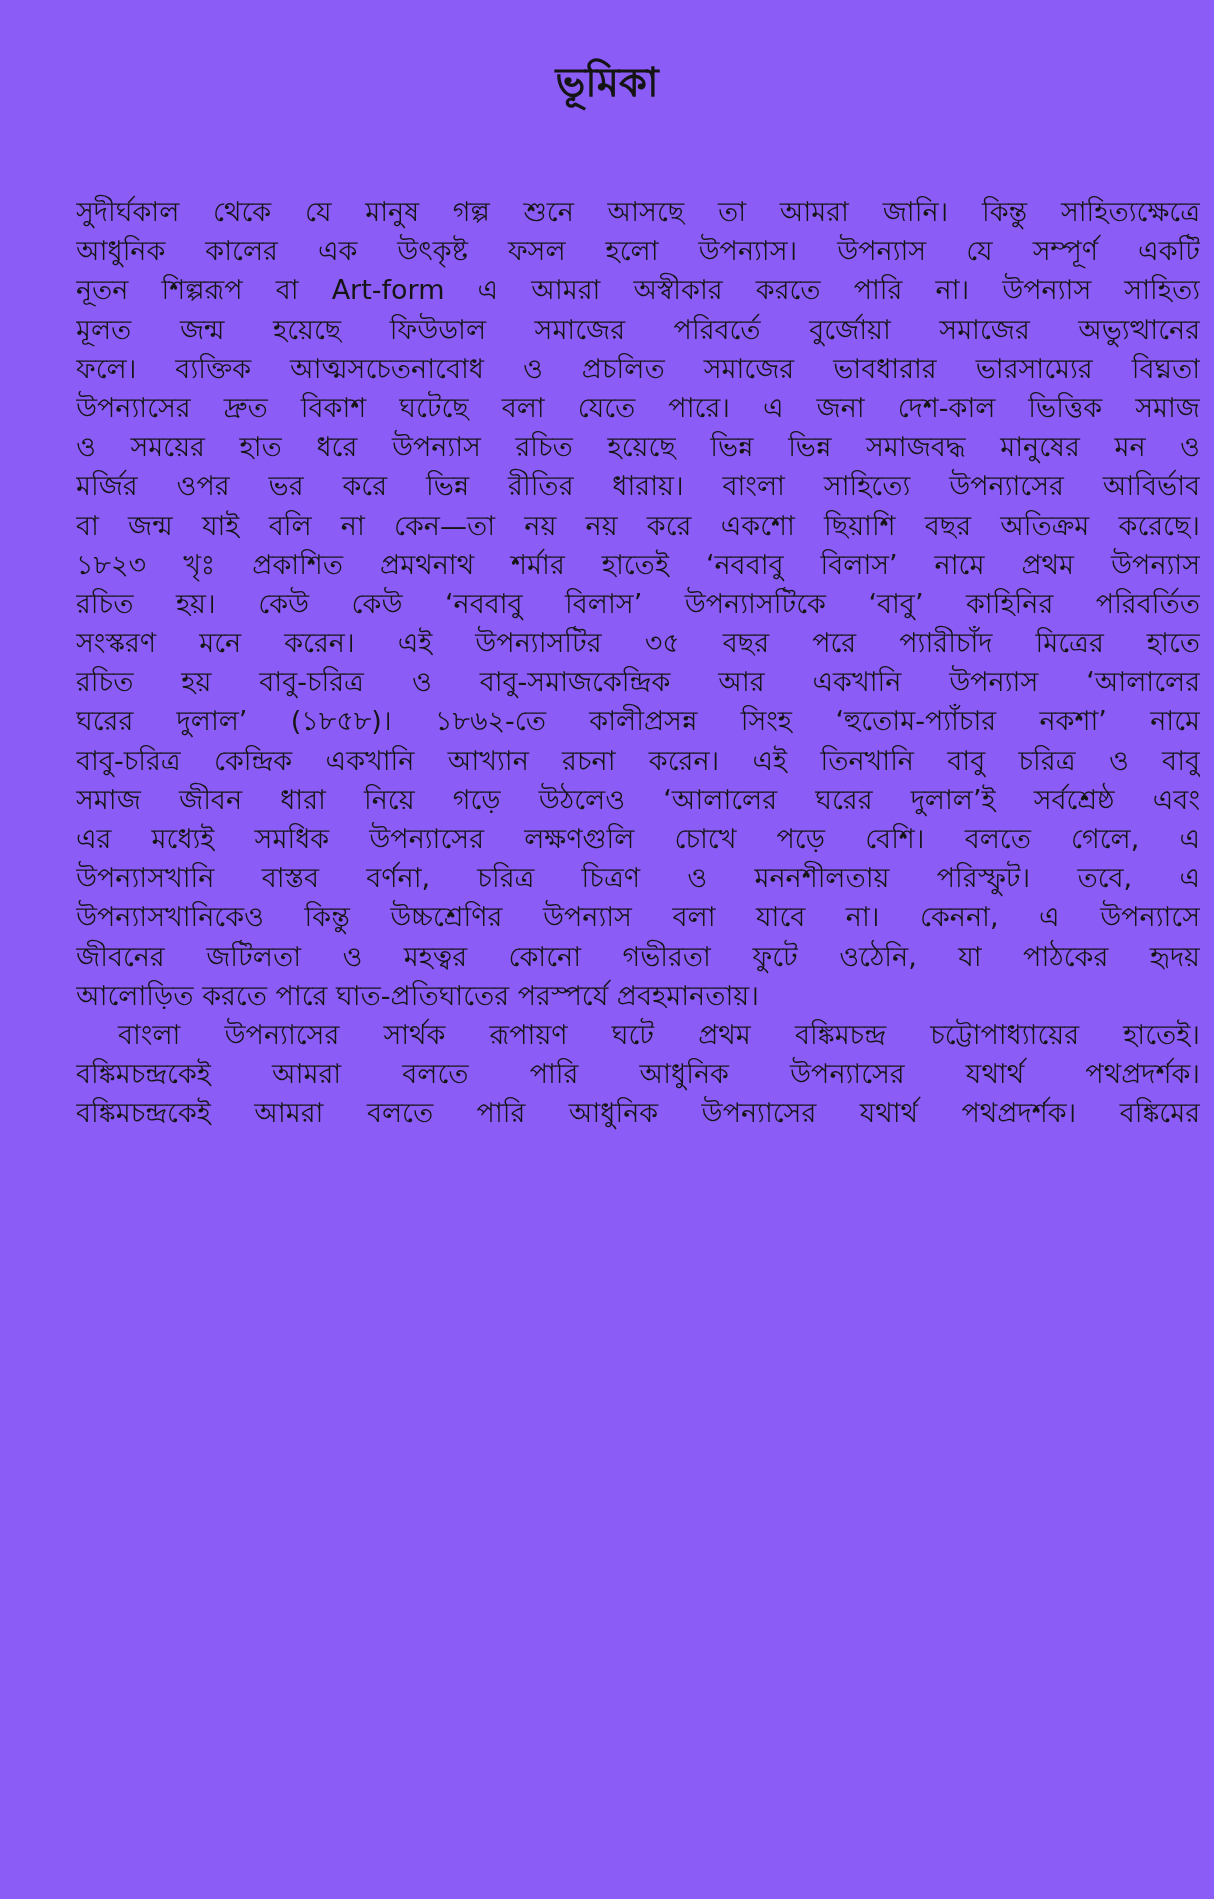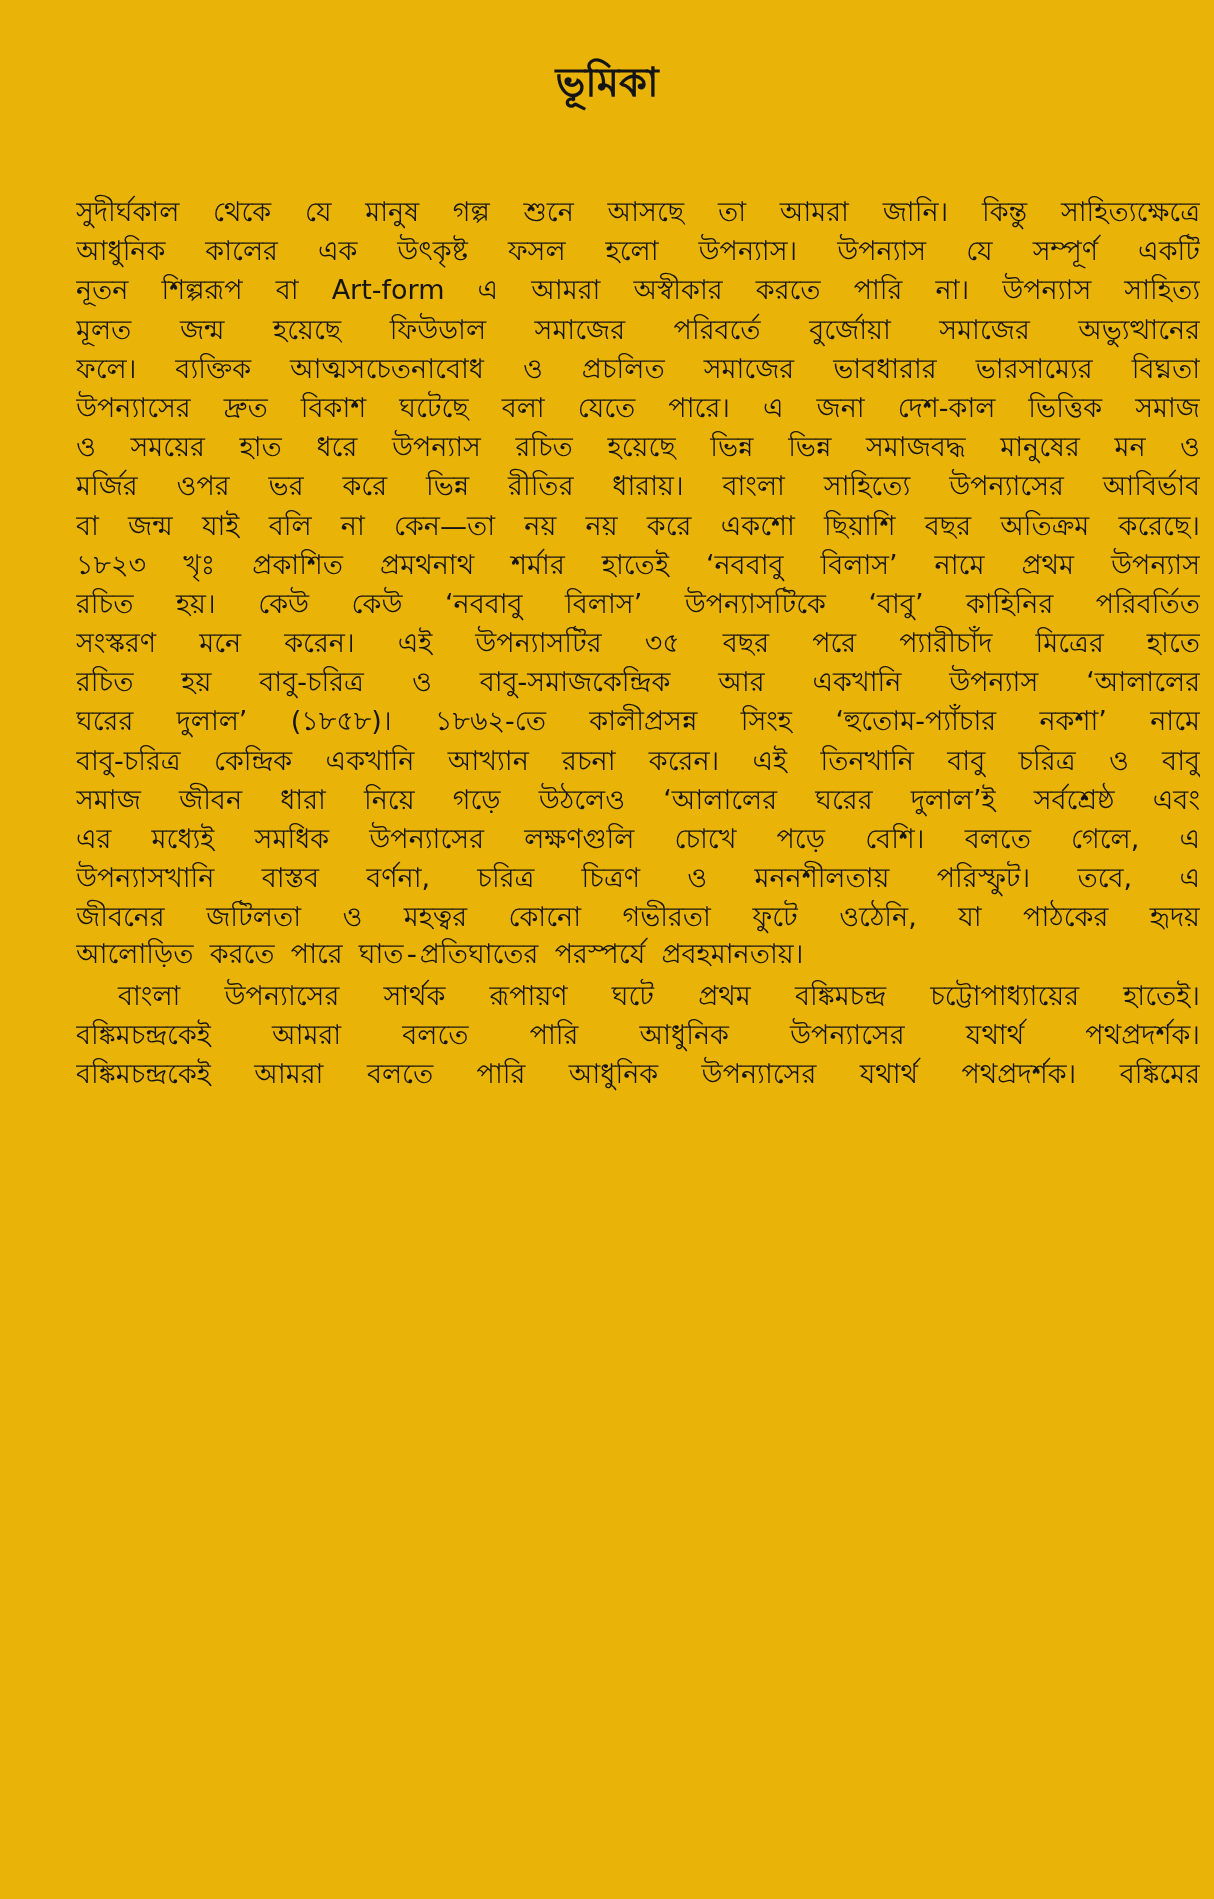--- a/index.html
+++ b/index.html
@@ -14,21 +14,21 @@
     overflow: hidden;
     font-family: "DejaVu Sans", "Liberation Sans", sans-serif;
     color: #111111;
   }
   .page {
     position: absolute;
     left: 0;
     top: 0;
     width: 1214px;
     height: 1899px;
-    background: #eab308;
+    background: #8b5cf6;
   }
   .title {
     position: absolute;
     top: 52px;
     left: 0;
     width: 1214px;
     text-align: center;
     font-size: 40px;
     line-height: 60px;
     font-weight: bold;
@@ -48,21 +48,20 @@
     font-size: 27px;
     white-space: nowrap;
     text-align: justify;
     text-align-last: justify;
     overflow: hidden;
     color: #151515;
   }
   .line.last {
     text-align: center;
     text-align-last: left;
-    font-family: Liberation Mono, monospace;
   }
   .line.indent {
     padding-left: 42px;
   }
 </style>
 </head>
 <body>
 
 <div class="page">
   <div class="title">ভূমিকা</div>
@@ -81,20 +80,21 @@
       <span class="line">বা জন্ম যাই বলি না কেন—তা নয় নয় করে একশো ছিয়াশি বছর অতিক্রম করেছে।</span>
       <span class="line">১৮২৩ খৃঃ প্রকাশিত প্রমথনাথ শর্মার হাতেই ‘নববাবু বিলাস’ নামে প্রথম উপন্যাস</span>
       <span class="line">রচিত হয়। কেউ কেউ ‘নববাবু বিলাস’ উপন্যাসটিকে ‘বাবু’ কাহিনির পরিবর্তিত</span>
       <span class="line">সংস্করণ মনে করেন। এই উপন্যাসটির ৩৫ বছর পরে প্যারীচাঁদ মিত্রের হাতে</span>
       <span class="line">রচিত হয় বাবু-চরিত্র ও বাবু-সমাজকেন্দ্রিক আর একখানি উপন্যাস ‘আলালের</span>
       <span class="line">ঘরের দুলাল’ (১৮৫৮)। ১৮৬২-তে কালীপ্রসন্ন সিংহ ‘হুতোম-প্যাঁচার নকশা’ নামে</span>
       <span class="line">বাবু-চরিত্র কেন্দ্রিক একখানি আখ্যান রচনা করেন। এই তিনখানি বাবু চরিত্র ও বাবু</span>
       <span class="line">সমাজ জীবন ধারা নিয়ে গড়ে উঠলেও ‘আলালের ঘরের দুলাল’ই সর্বশ্রেষ্ঠ এবং</span>
       <span class="line">এর মধ্যেই সমধিক উপন্যাসের লক্ষণগুলি চোখে পড়ে বেশি। বলতে গেলে, এ</span>
       <span class="line">উপন্যাসখানি বাস্তব বর্ণনা, চরিত্র চিত্রণ ও মননশীলতায় পরিস্ফুট। তবে, এ</span>
+      <span class="line">উপন্যাসখানিকেও কিন্তু উচ্চশ্রেণির উপন্যাস বলা যাবে না। কেননা, এ উপন্যাসে</span>
       <span class="line">জীবনের জটিলতা ও মহত্বর কোনো গভীরতা ফুটে ওঠেনি, যা পাঠকের হৃদয়</span>
       <span class="line last">আলোড়িত করতে পারে ঘাত-প্রতিঘাতের পরস্পর্যে প্রবহমানতায়।</span>
     </div>
 
     <div>
       <span class="line indent">বাংলা উপন্যাসের সার্থক রূপায়ণ ঘটে প্রথম বঙ্কিমচন্দ্র চট্টোপাধ্যায়ের হাতেই।</span>
       <span class="line">বঙ্কিমচন্দ্রকেই আমরা বলতে পারি আধুনিক উপন্যাসের যথার্থ পথপ্রদর্শক।</span>
       <span class="line">বঙ্কিমচন্দ্রকেই আমরা বলতে পারি আধুনিক উপন্যাসের যথার্থ পথপ্রদর্শক। বঙ্কিমের</span>
     </div>
   </div>

